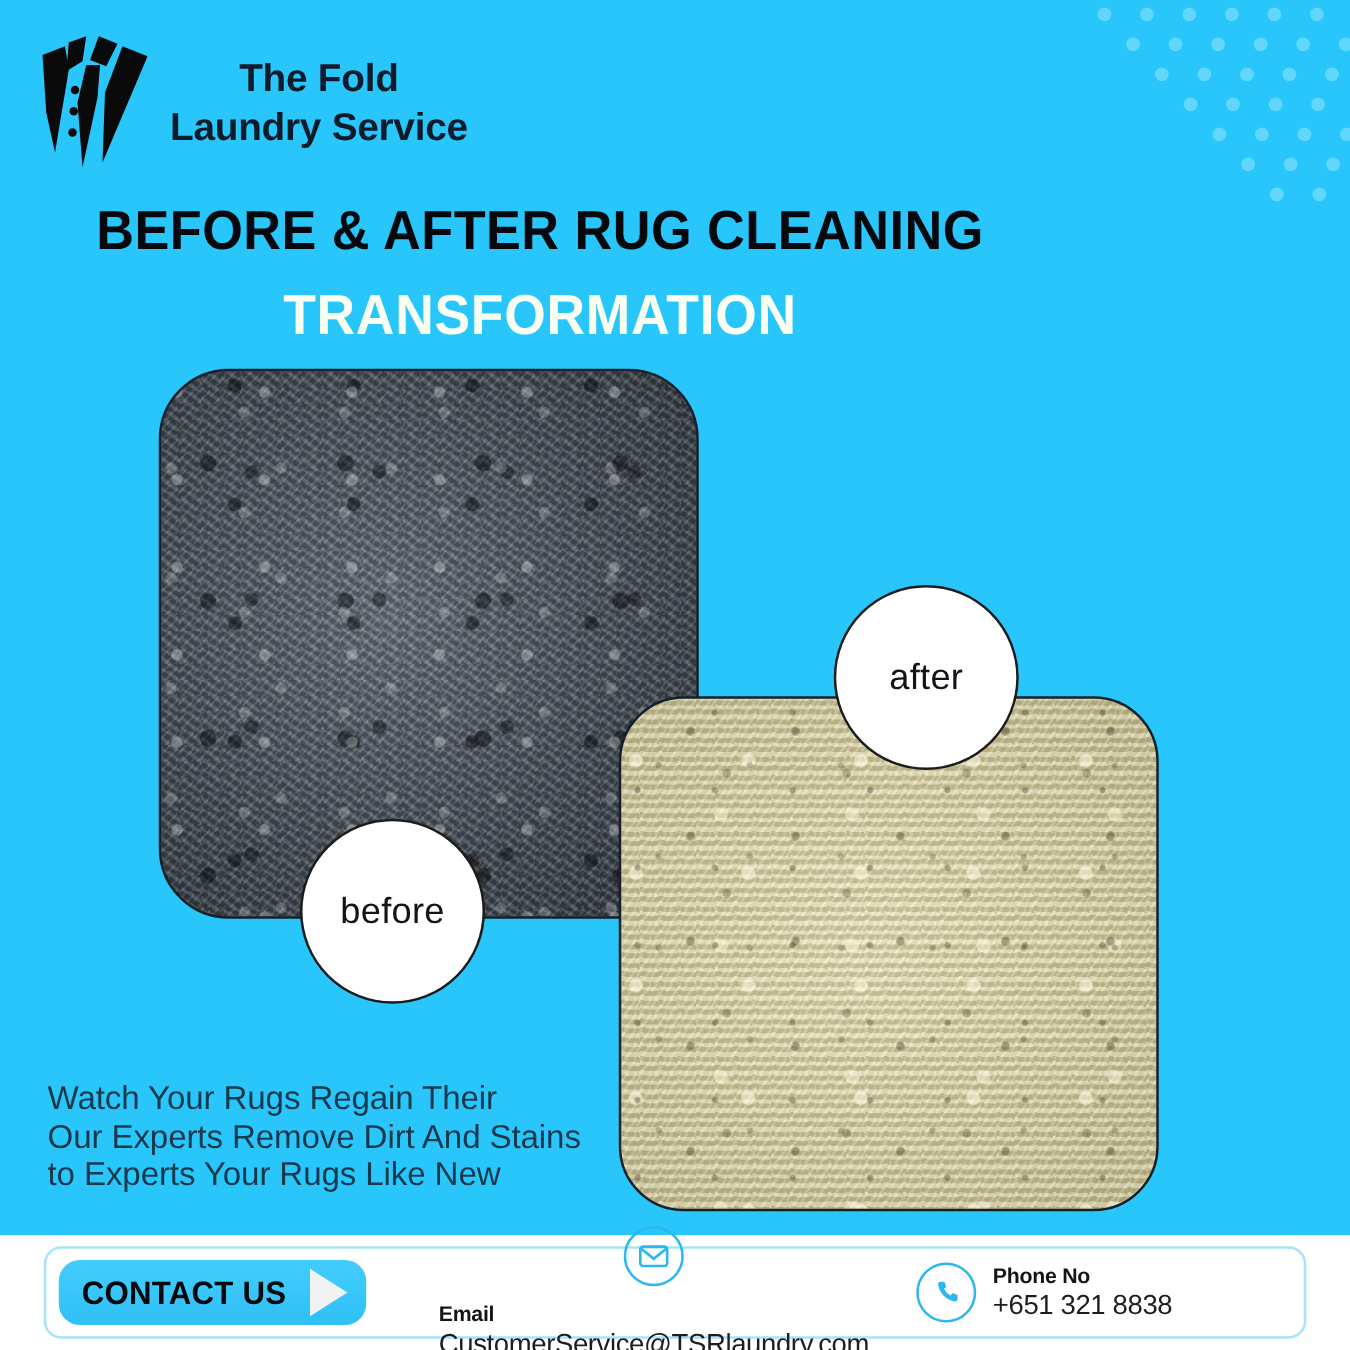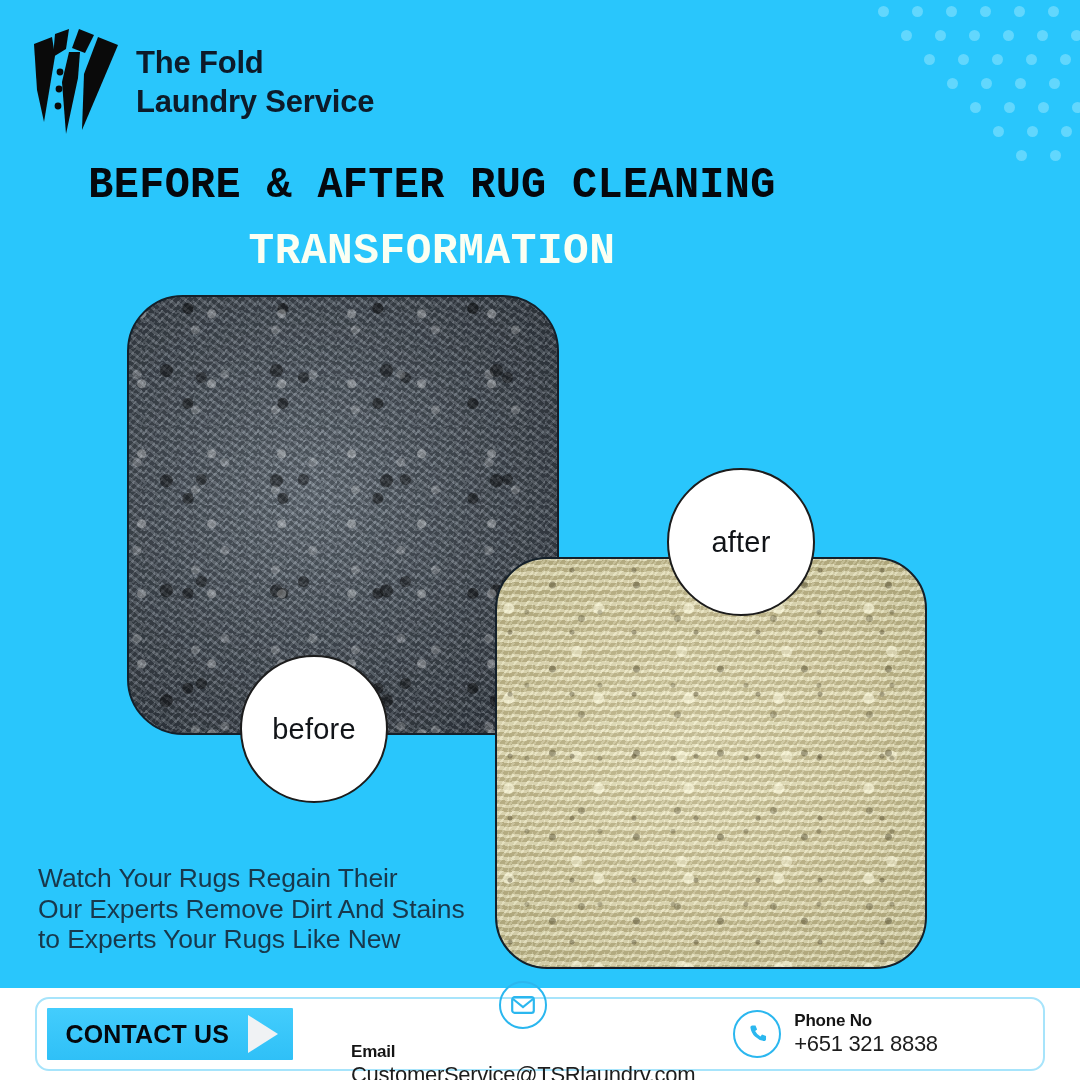--- a/index.html
+++ b/index.html
@@ -55,30 +55,30 @@
     flex-direction: column;
     justify-content: center;
     line-height: 1.26;
   }
   .logo-line {
     font-size: 31px;
     font-weight: bold;
     color: #0d1b2a;
     letter-spacing: -0.2px;
     white-space: nowrap;
+    text-align: center;
   }
 
   
   .headline {
     position: absolute;
     left: 0;
     top: 160px;
     width: 864px;
     text-align: center;
-    font-family: Liberation Mono, monospace;
   }
   .headline-main {
     font-size: 44px;
     font-weight: bold;
     color: #05080d;
     letter-spacing: 0.4px;
     transform: scaleX(0.95);
     white-space: nowrap;
   }
   .headline-sub {
@@ -192,21 +192,21 @@
     border-radius: 14px;
     box-sizing: border-box;
     display: flex;
     align-items: center;
   }
   .contact-btn {
     margin-left: 10px;
     width: 246px;
     height: 52px;
     border: none;
-    border-radius: 1px;
+    border-radius: 17px;
     background: linear-gradient(180deg, #43cdfd 0%, #2fc0f7 100%);
     display: flex;
     align-items: center;
     justify-content: center;
     gap: 16px;
     cursor: pointer;
     padding: 0;
   }
   .contact-btn span {
     font-size: 26px;

